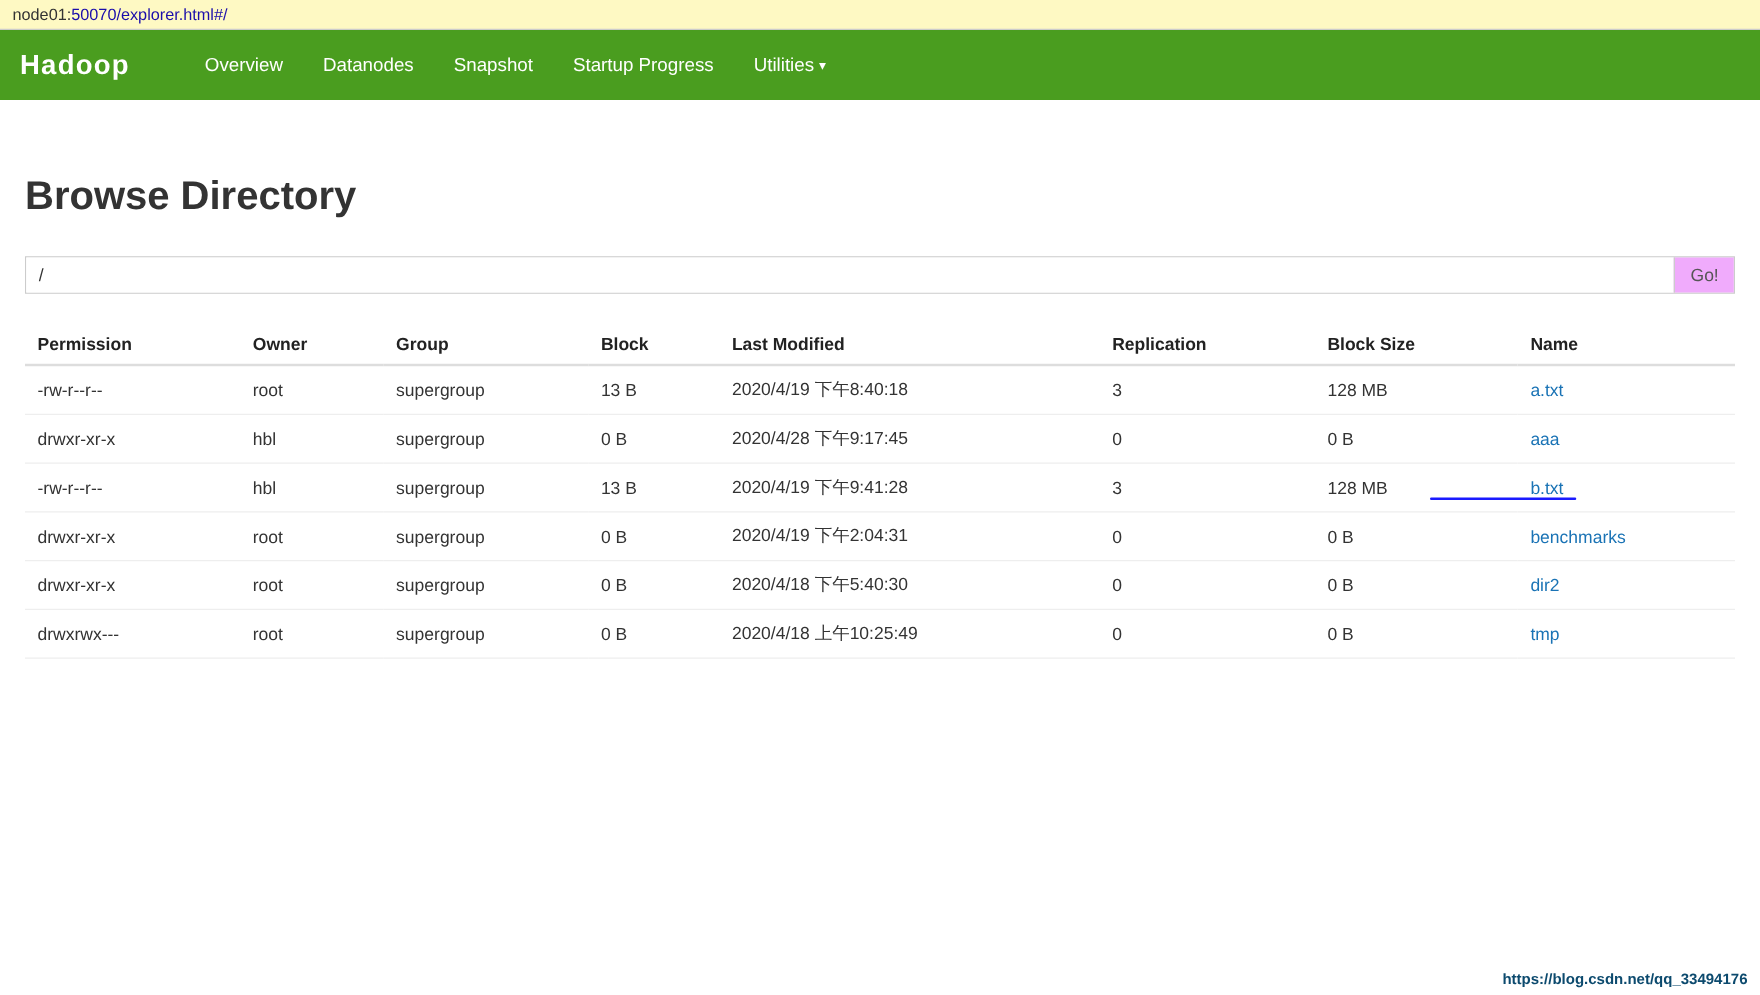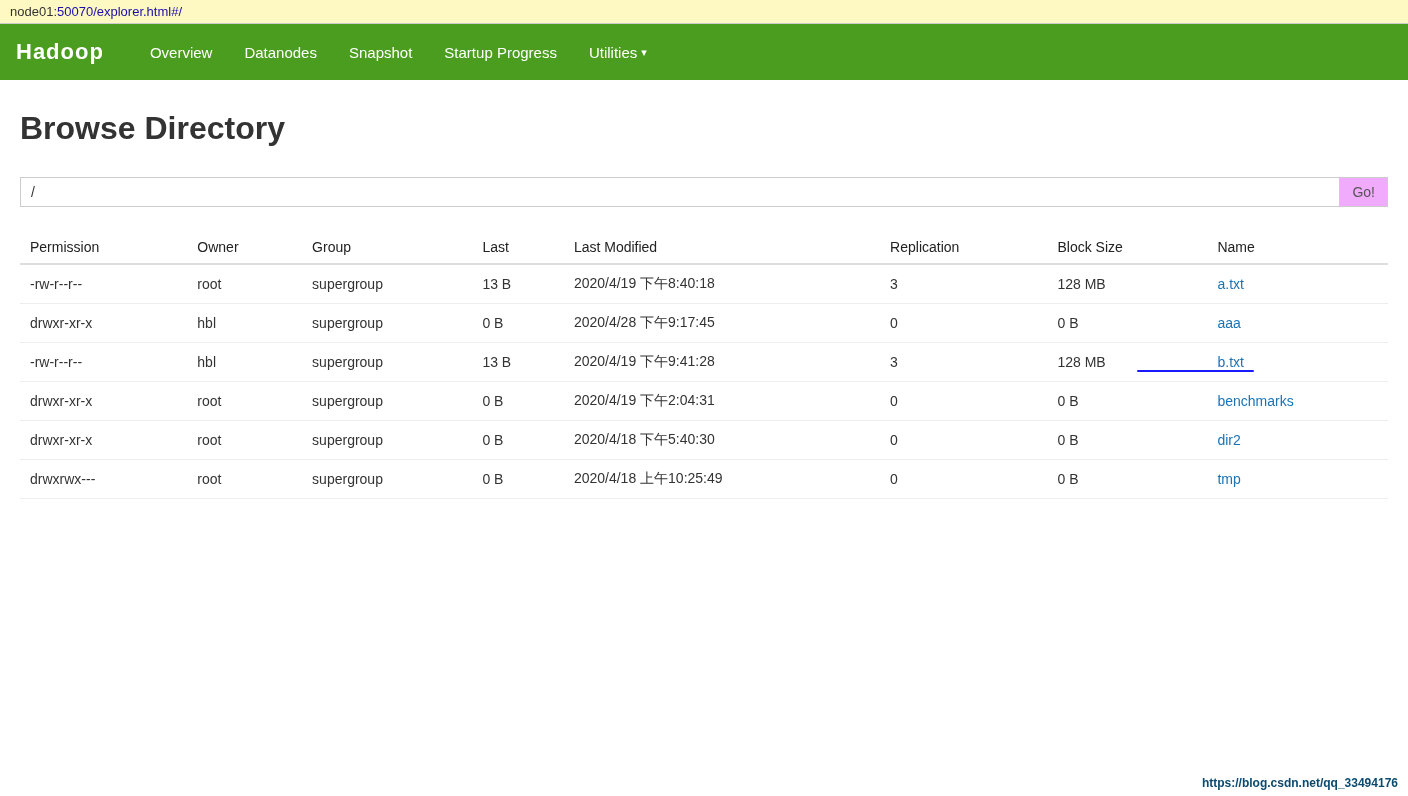--- a/index.html
+++ b/index.html
@@ -19,21 +19,21 @@
       background: #4a9d1f;
       display: flex;
       align-items: center;
       padding: 0 16px;
       height: 56px;
     }
     nav .brand {
       color: #fff;
       font-size: 22px;
       font-weight: bold;
-      margin-right: 30px;
+      margin-right: 44px;
       letter-spacing: 1px;
     }
     nav a {
       color: #fff;
       text-decoration: none;
       padding: 8px 16px;
       font-size: 15px;
       display: flex;
       align-items: center;
       gap: 4px;
@@ -43,20 +43,21 @@
     
     .main-content {
       padding: 30px 20px 20px 20px;
     }
 
     h1.page-title {
       font-size: 32px;
       font-weight: bold;
       color: #333;
       margin-bottom: 30px;
+      margin-top: 28px;
     }
 
     
     .path-bar {
       display: flex;
       align-items: center;
       border: 1px solid #ccc;
       margin-bottom: 24px;
     }
     .path-bar input {
@@ -81,21 +82,21 @@
     table {
       width: 100%;
       border-collapse: collapse;
     }
     thead tr {
       border-bottom: 2px solid #ddd;
     }
     thead th {
       text-align: left;
       padding: 8px 10px;
-      font-weight: normal;
+      font-weight: bold;
       font-size: 14px;
       color: #222;
     }
     tbody tr {
       border-bottom: 1px solid #eee;
     }
     tbody td {
       padding: 10px 10px;
       font-size: 14px;
       color: #333;
@@ -156,21 +157,21 @@
     <input type="text" value="/" style="">
     <button class="go-btn">Go!</button>
   </div>
 
   <table>
     <thead>
       <tr>
         <th>Permission</th>
         <th>Owner</th>
         <th>Group</th>
-        <th>Last</th>
+        <th>Block</th>
         <th>Last Modified</th>
         <th>Replication</th>
         <th>Block Size</th>
         <th>Name</th>
       </tr>
     </thead>
     <tbody id="table-body">
     <tr>
           <td>-rw-r--r--</td>
           <td>root</td>

